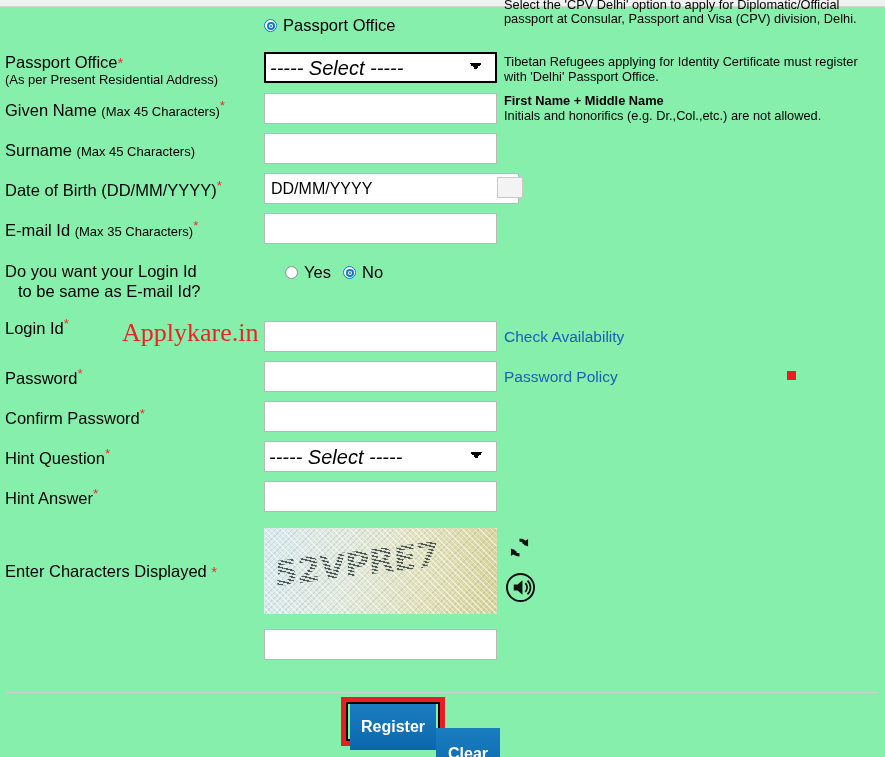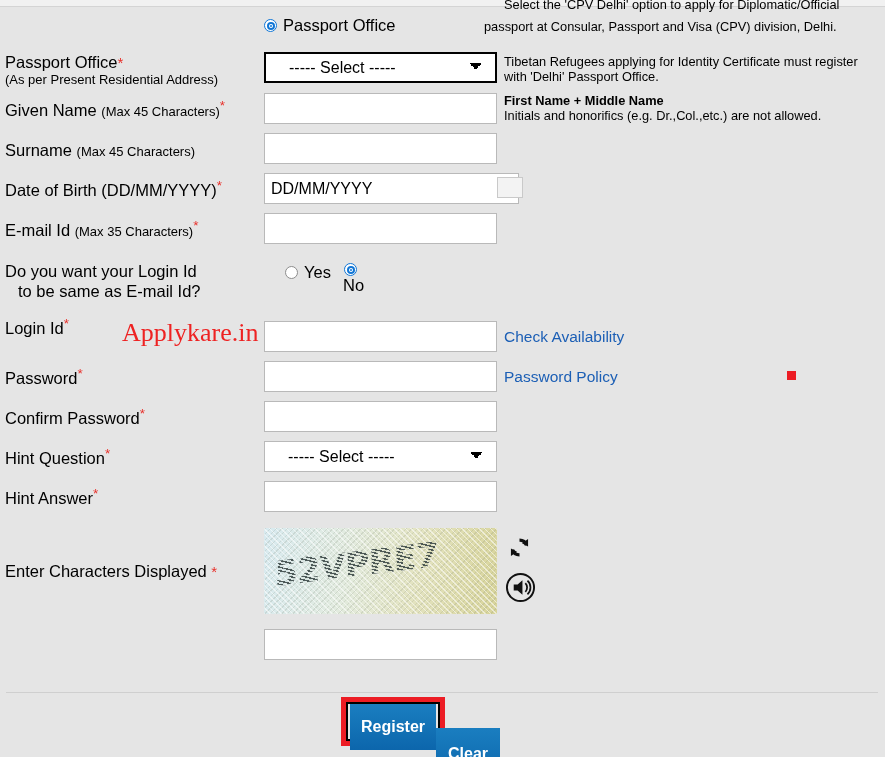--- a/index.html
+++ b/index.html
@@ -13,21 +13,21 @@
     height: 757px;
     font-family: "Liberation Sans", sans-serif;
     color: #000000;
     overflow: hidden;
     position: relative;
   }
   .page {
     position: relative;
     width: 885px;
     height: 757px;
-    background: #e5e5e5;
+    background: #86efac;
   }
   
   .top-strip {
     position: absolute;
     top: 0; left: 0;
     width: 885px;
     height: 6px;
     background: #f1f1f1;
     border-bottom: 1px solid #d4d4d4;
   }
@@ -77,30 +77,31 @@
     padding: 0 6px;
     outline: none;
     border-radius: 0;
   }
   .field.dob { width: 255px; }
   .field::placeholder { color: #000; opacity: 1; }
 
   select.field {
     -webkit-appearance: none;
     appearance: none;
-    padding-left: 23px;
+    padding-left: 4px;
     background-image:
       linear-gradient(45deg, transparent 50%, #000 50%),
       linear-gradient(135deg, #000 50%, transparent 50%);
     background-position:
       calc(100% - 19px) calc(50% - 1px),
       calc(100% - 13px) calc(50% - 1px);
     background-size: 7px 7px, 7px 7px;
     background-repeat: no-repeat;
-    font-size: 16px;
+    font-size: 20px;
+    font-style: italic;
   }
   select.focused {
     border: 2px solid #000000;
   }
 
   
   .radio-wrap {
     position: absolute;
     display: inline-flex;
     align-items: center;
@@ -282,21 +283,21 @@
   }
 </style>
 </head>
 <body>
 
 <div class="page">
 
   <div class="top-strip"></div>
 
   <div class="note" style="top:-3px; left:504px; color:#000;">Select the 'CPV Delhi' option to apply for Diplomatic/Official</div>
-  <div class="note" style="top:11px; left:484px;margin-top:8px;">passport at Consular, Passport and Visa (CPV) division, Delhi.</div>
+  <div class="note" style="top:11px; left:504px;">passport at Consular, Passport and Visa (CPV) division, Delhi.</div>
 
   <div class="radio-wrap" style="top:16px; left:264px;">
     <span class="radio on">
         <span class="dot"></span>
       </span>
     <span>Passport Office</span>
   </div>
 
   <div class="lbl" style="top:53px;">
     <span>Passport Office</span><span class="req-lg">*</span>
@@ -336,21 +337,21 @@
   </div>
   <input class="field" type="text" style="top: 213px;" value="">
 
   <div class="lbl" style="top:262px;">Do you want your Login Id</div>
   <div class="lbl" style="top:282px; left:18px;">to be same as E-mail Id?</div>
 
   <div class="radio-wrap" style="top:263px; left:285px;">
     <span class="radio"></span>
     <span>Yes</span>
   </div>
-  <div class="radio-wrap" style="top:263px; left:343px;flex-direction:column;">
+  <div class="radio-wrap" style="top:263px; left:343px;">
     <span class="radio on">
         <span class="dot"></span>
       </span>
     <span>No</span>
   </div>
 
   <div class="lbl" style="top:319px;">
     <span>Login Id</span><span class="req">*</span>
   </div>
   <input class="field" type="text" style="top: 321px;" value="">

